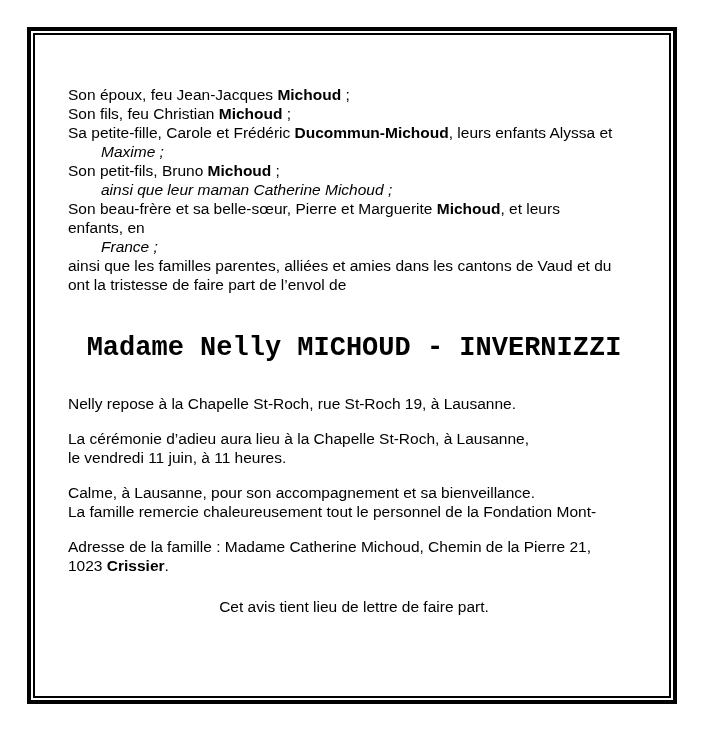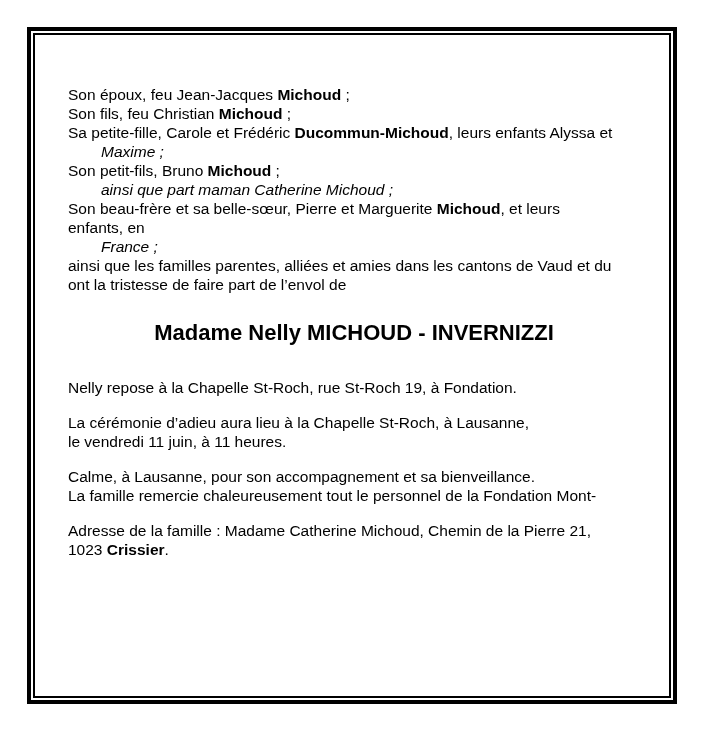--- a/index.html
+++ b/index.html
@@ -50,26 +50,27 @@
   }
   .b {
     font-weight: bold;
   }
   sup {
     font-size: 0.62em;
     line-height: 0;
     vertical-align: super;
   }
   .title {
-    font-size: 22px;
+    font-size: 27px;
     line-height: 27px;
     font-weight: bold;
     text-align: center;
-    margin: 25px 0 32px 0;
+    margin: 41px 0 32px 0;
     white-space: nowrap;
+    font-family: Liberation Mono, monospace;
   }
   .para {
     margin: 0 0 16px 0;
   }
   .para.center {
     text-align: center;
     margin-top: 22px;
   }
 </style>
 </head>
@@ -77,40 +78,43 @@
 
 <div class="page">
   <div class="frame">
     <div class="frame-inner">
       <div class="family">
           <div class="line"><span>Son époux, feu Jean-Jacques </span><span class="b">Michoud</span><span> ;</span></div>
           <div class="line"><span>Son fils, feu Christian </span><span class="b">Michoud</span><span> ;</span></div>
           <div class="line"><span>Sa petite-fille, Carole et Frédéric </span><span class="b">Ducommun-Michoud</span><span>, leurs enfants Alyssa et</span></div>
           <div class="line indent"><span>Maxime ;</span></div>
           <div class="line"><span>Son petit-fils, Bruno </span><span class="b">Michoud</span><span> ;</span></div>
-          <div class="line indent"><span>ainsi que part maman Catherine Michoud ;</span></div>
+          <div class="line indent"><span>ainsi que leur maman Catherine Michoud ;</span></div>
           <div class="line"><span>Son beau-frère et sa belle-sœur, Pierre et Marguerite </span><span class="b">Michoud</span><span>, et leurs</span></div>
           <div class="line"><span>enfants, en</span></div>
           <div class="line indent"><span>France ;</span></div>
           <div class="line"><span>ainsi que les familles parentes, alliées et amies dans les cantons de Vaud et du</span></div>
           <div class="line"><span>ont la tristesse de faire part de l’envol de</span></div>
         </div>
       <h1 class="title">Madame Nelly MICHOUD - INVERNIZZI</h1>
       <div>
           <div class="para">
-            <div class="line"><span>Nelly repose à la Chapelle St-Roch, rue St-Roch 19, à Fondation.</span></div>
+            <div class="line"><span>Nelly repose à la Chapelle St-Roch, rue St-Roch 19, à Lausanne.</span></div>
           </div>
           <div class="para">
             <div class="line"><span>La cérémonie d’adieu aura lieu à la Chapelle St-Roch, à Lausanne,</span></div>
             <div class="line"><span>le vendredi 11 juin, à 11 heures.</span></div>
           </div>
           <div class="para">
             <div class="line"><span>Calme, à Lausanne, pour son accompagnement et sa bienveillance.</span></div>
             <div class="line"><span>La famille remercie chaleureusement tout le personnel de la Fondation Mont-</span></div>
           </div>
           <div class="para">
             <div class="line"><span>Adresse de la famille : Madame Catherine Michoud, Chemin de la Pierre 21,</span></div>
             <div class="line"><span>1023 </span><span class="b">Crissier</span><span>.</span></div>
           </div>
+          <div class="para center">
+            <div class="line"><span>Cet avis tient lieu de lettre de faire part.</span></div>
+          </div>
         </div>
     </div>
   </div>
 </div>
 
 </body></html>

